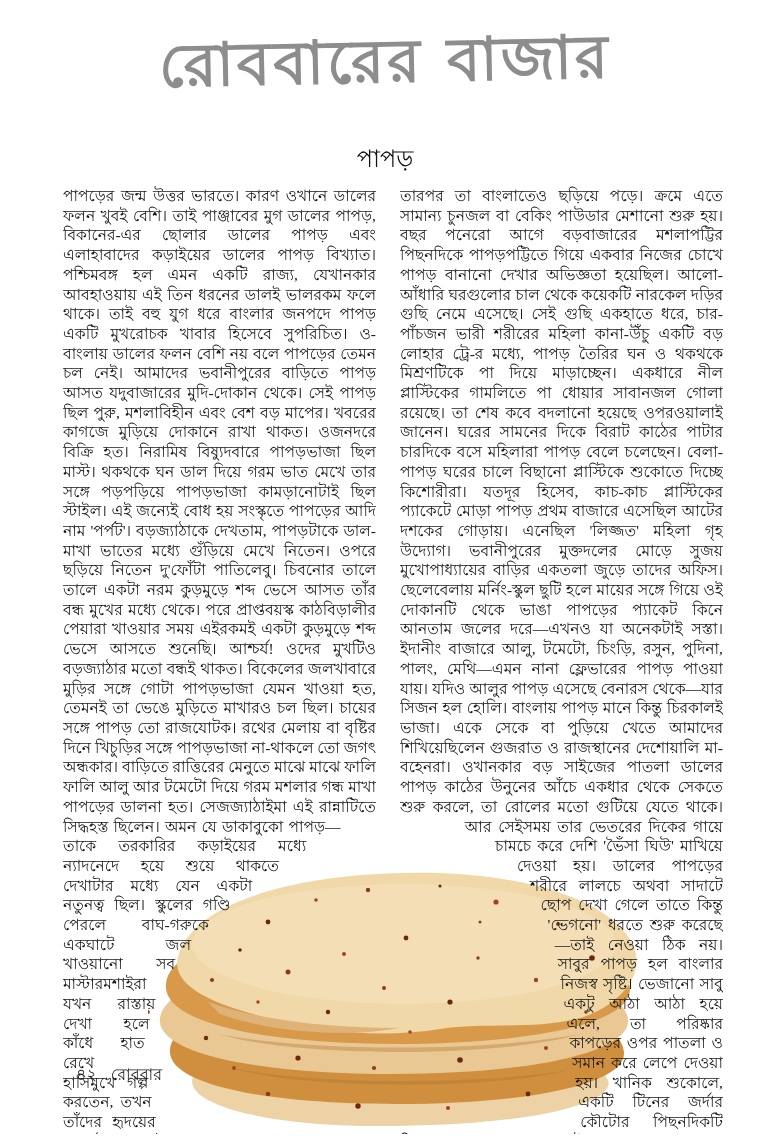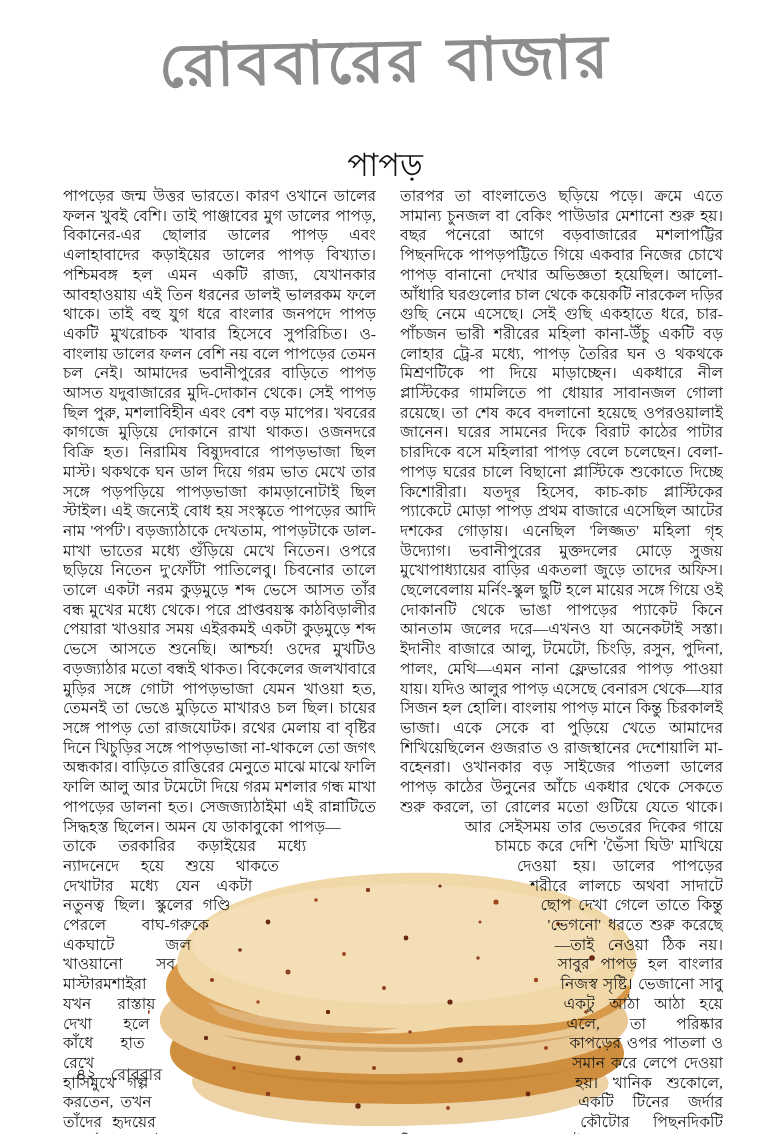--- a/index.html
+++ b/index.html
@@ -9,21 +9,21 @@
     color:#141414;
   }
   .masthead-title {
     position:absolute; top:28px; left:0; width:100%; text-align:center;
     font-family:"DejaVu Sans",sans-serif; font-weight:bold;
     font-size:60px; line-height:1.1; color:#8d8d8d; letter-spacing:3px;
     transform:rotate(-1.2deg);
   }
   .subtitle {
     position:absolute; top:140px; left:0; width:100%; text-align:center;
-    font-size:32px; color:#101010;
+    font-size:24px; color:#101010;
   }
   .col {
     position:absolute; top:186px; height:948px;
     font-size:15.5px; line-height:19.7px; text-align:justify;
     color:#161616; overflow:hidden;
   }
   .col-left  { left:63px;  width:313px; }
   .col-right { left:400px; width:323px; }
   .wrap-spacer-right {
     float:right; width:235px; height:940px; shape-margin:8px;

